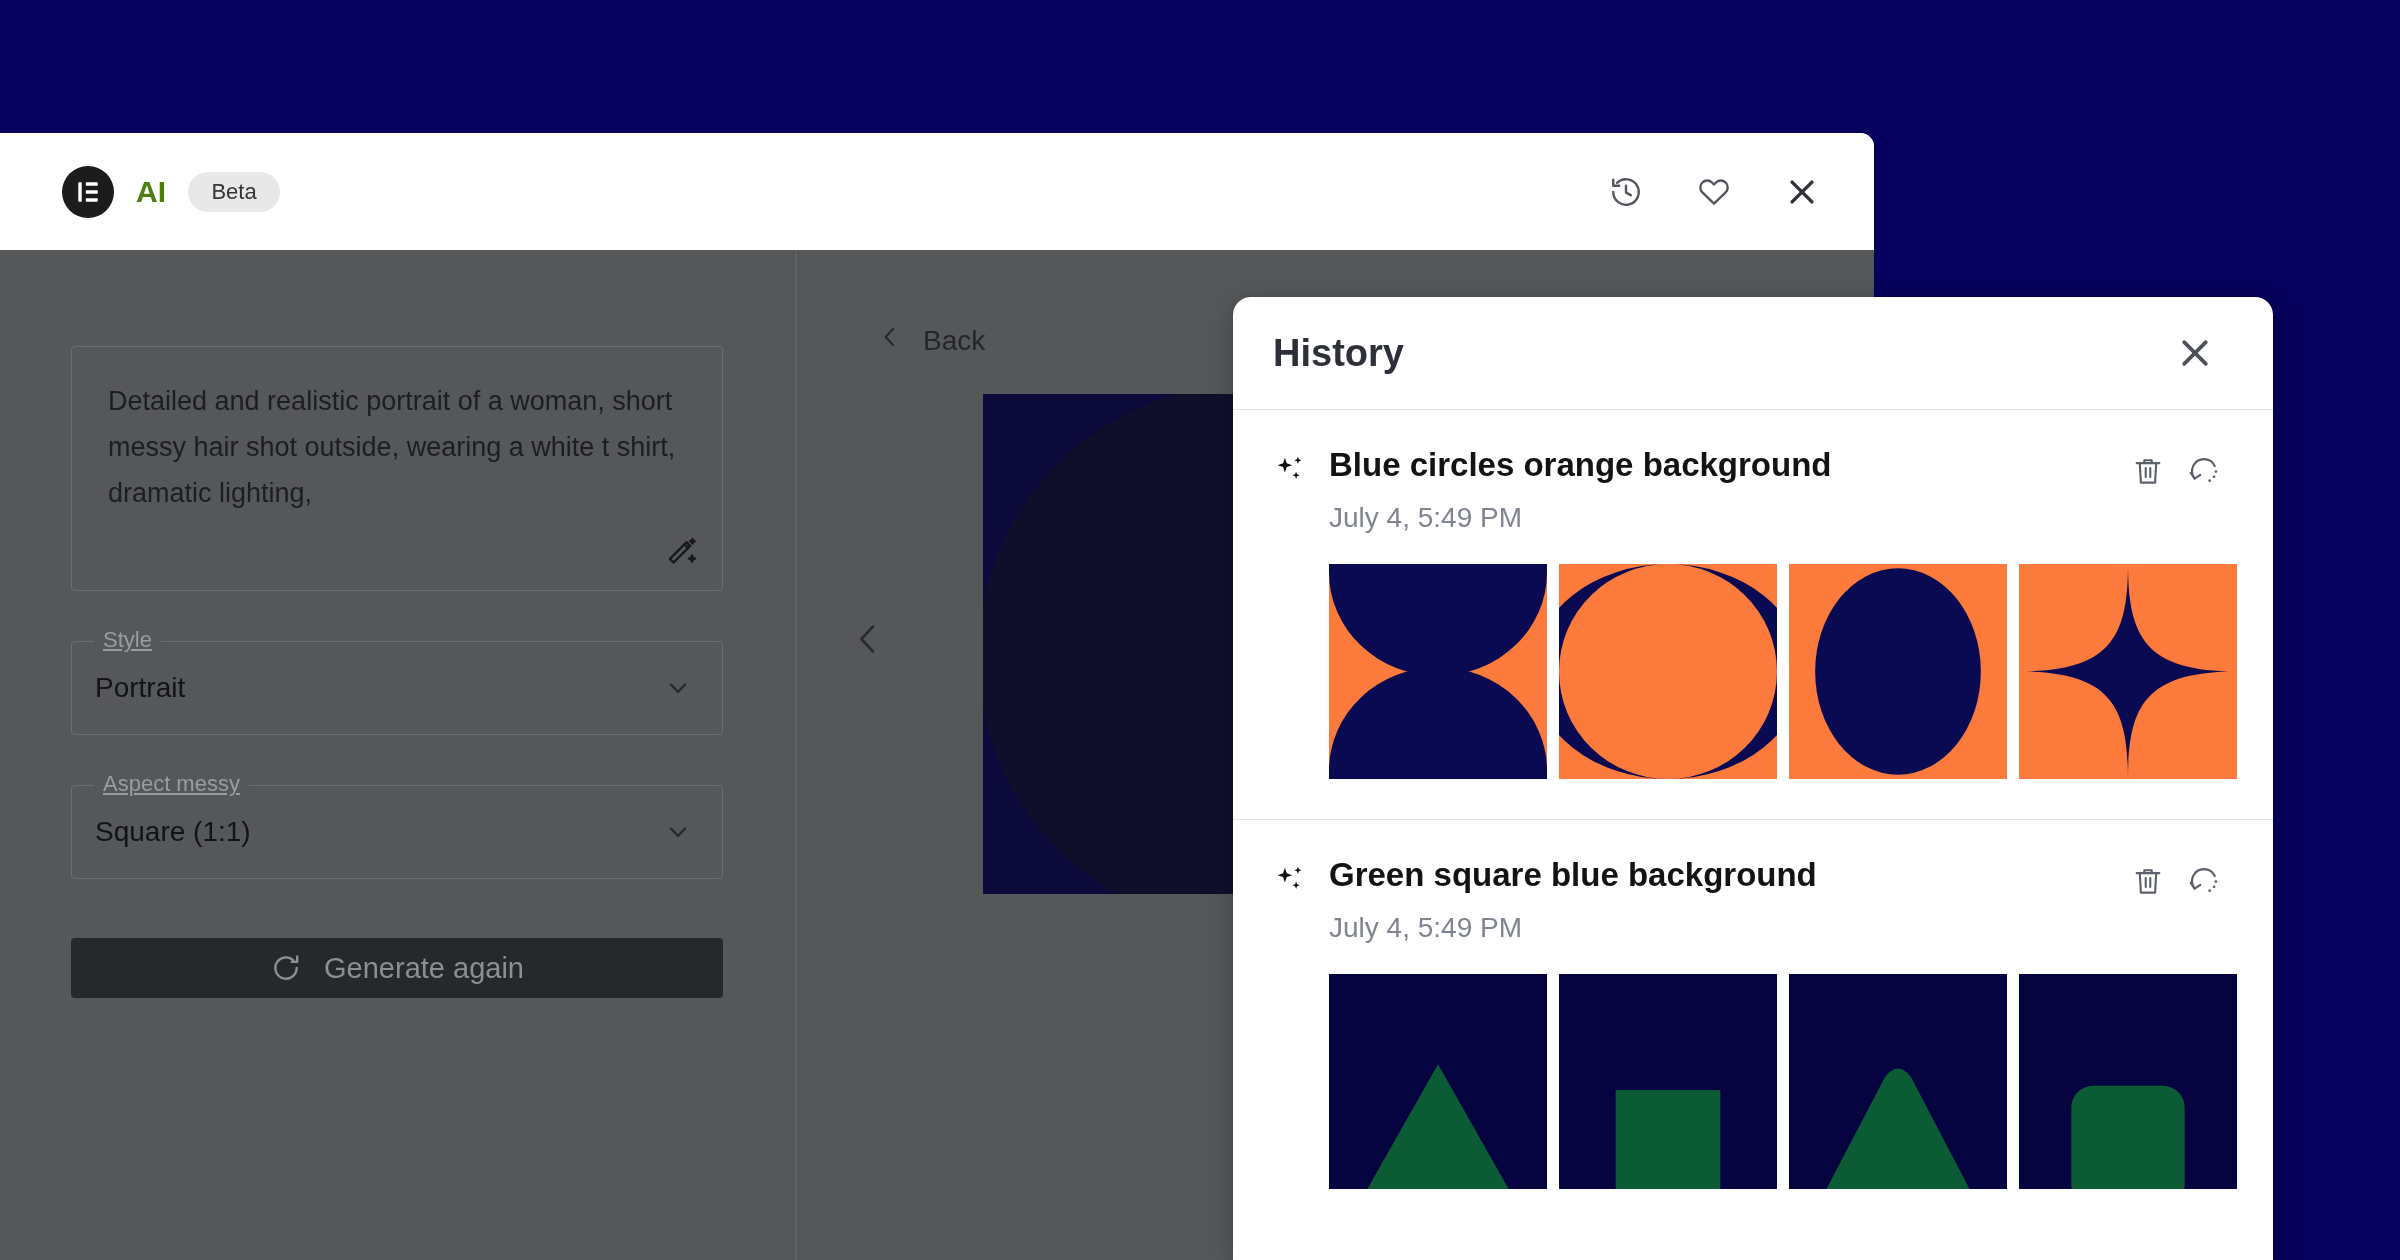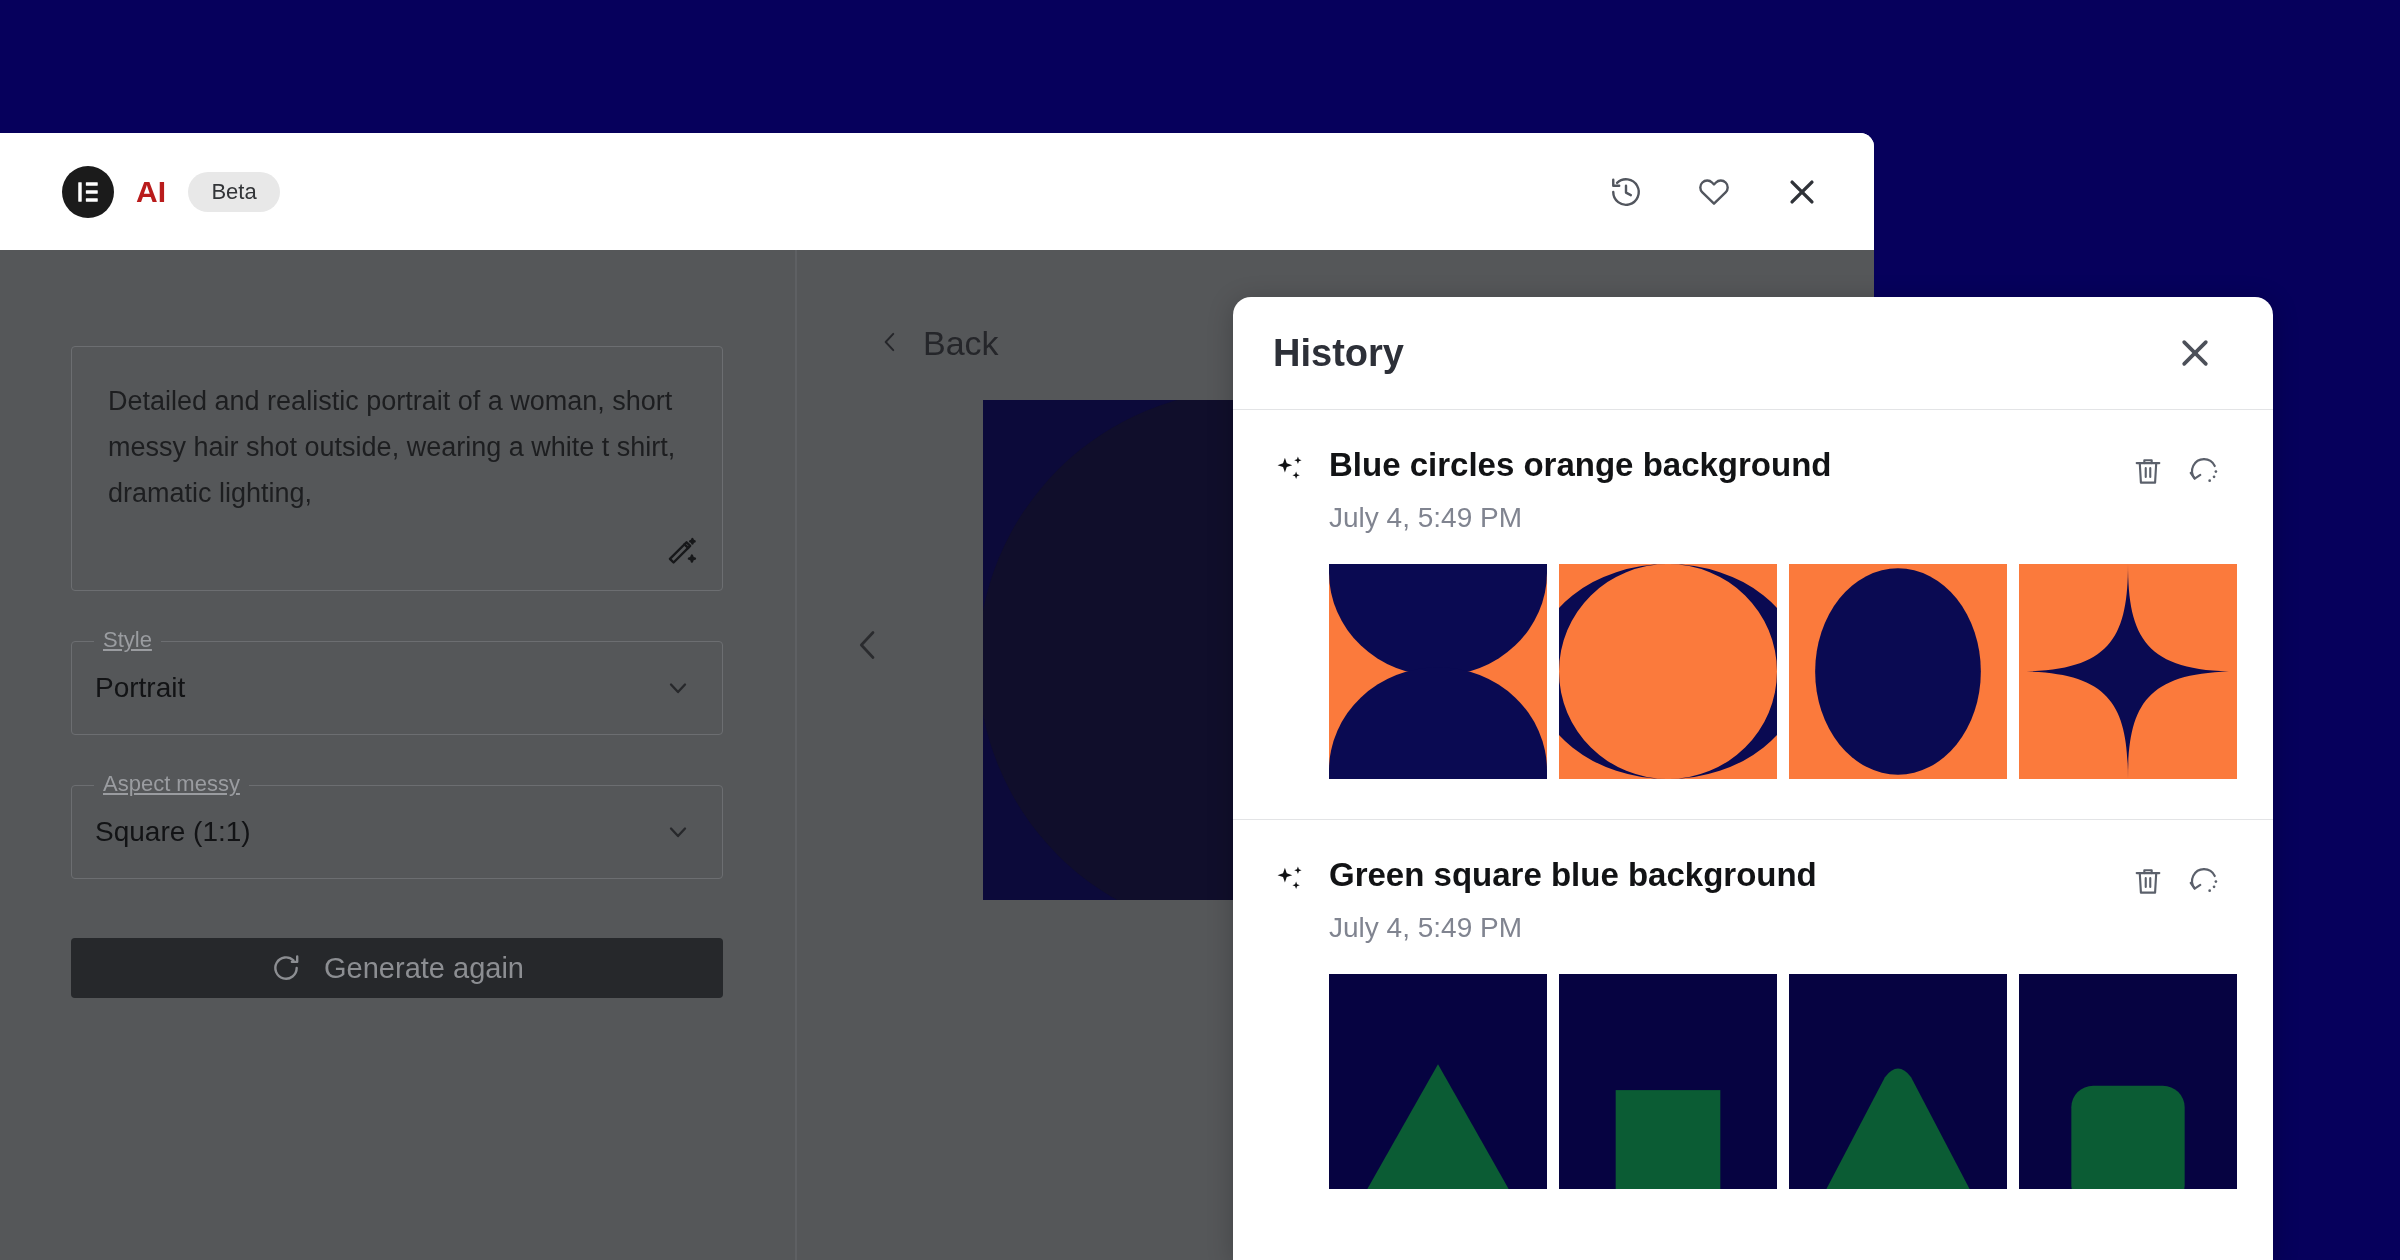--- a/index.html
+++ b/index.html
@@ -35,21 +35,21 @@
     display: flex; align-items: center;
     padding: 0 52px 0 62px;
   }
   .brand { display: flex; align-items: center; gap: 22px; }
   .brand-logo {
     width: 52px; height: 52px; border-radius: 50%;
     background: #1b1b1b;
     display: flex; align-items: center; justify-content: center;
   }
   .brand-title {
-    font-size: 30px; font-weight: 700; color: #b91c1c; letter-spacing: .2px;
+    font-size: 30px; font-weight: 700; color: #4d7c0f; letter-spacing: .2px;
   }
   .beta-badge {
     background: #e8e8e8; color: #333538;
     font-size: 22px; border-radius: 30px;
     padding: 9px 23px; line-height: 1; font-weight: 400;
   }
   .header-actions {
     margin-left: auto; display: flex; align-items: center; gap: 48px;
   }
   .hdr-icon {
@@ -120,21 +120,21 @@
   #generate-btn .refresh-ico { width: 32px; height: 32px; color: #8c8e92; }
 
   
   #canvas {
     position: absolute; left: 795px; top: 0; right: 0; bottom: 0;
     padding-top: 74px;
   }
   #back-link {
     display: inline-flex; align-items: center; gap: 20px;
     margin-left: 82px;
-    font-size: 34px; color: #25262a; cursor: pointer;
+    font-size: 28px; color: #25262a; cursor: pointer;
   }
   #preview-wrap {
     position: relative;
     margin: 37px 0 0 188px;
     width: 490px; height: 500px;
   }
   #preview-img {
     position: absolute; inset: 0;
     background: #0c0a3a;
     overflow: hidden;

